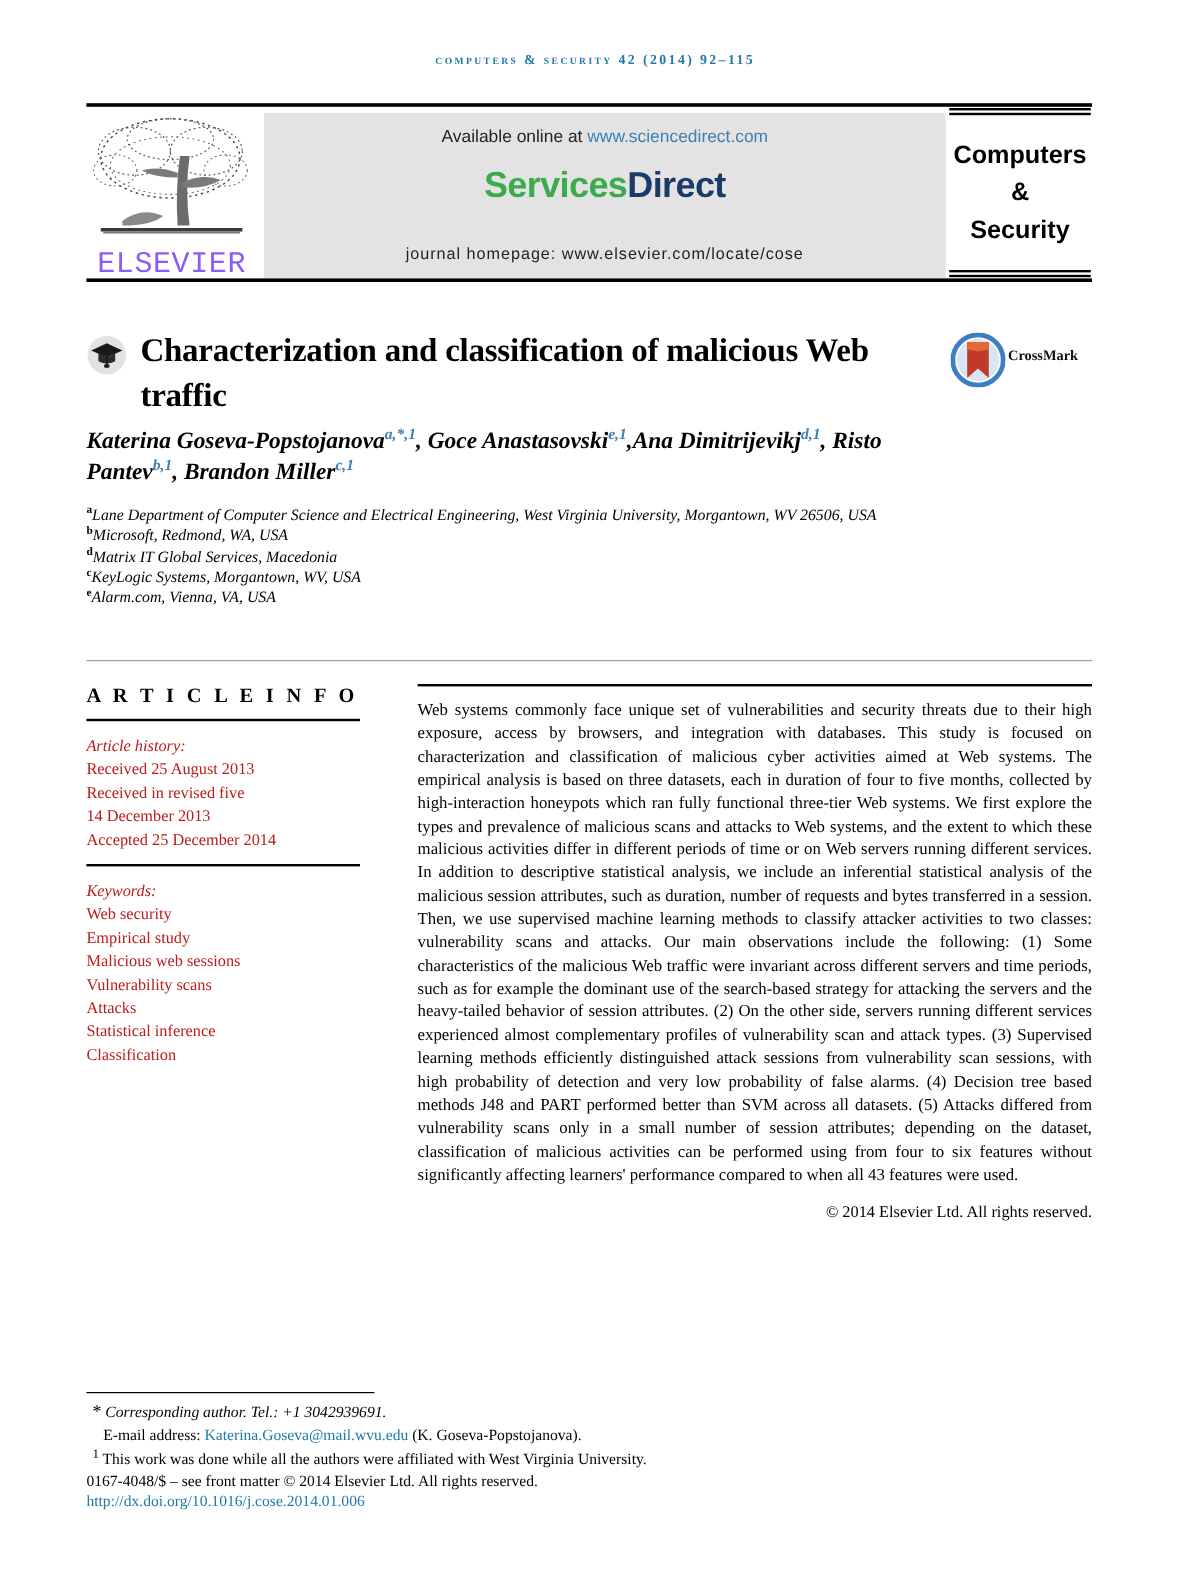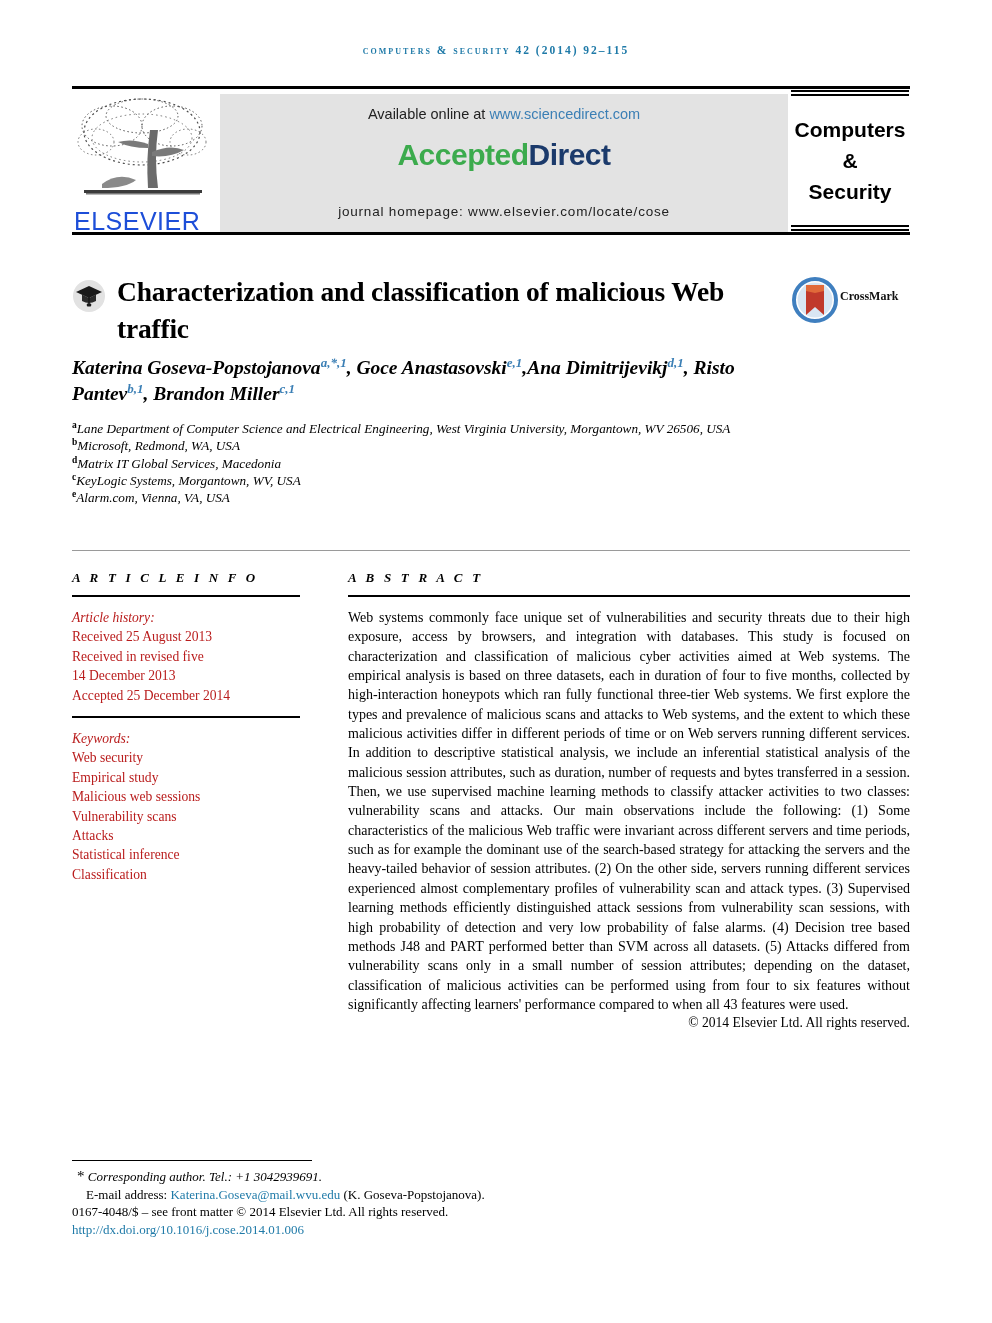--- a/index.html
+++ b/index.html
@@ -57,23 +57,23 @@
     top: 6px;
     width: 142px;
     height: 142px;
   }
   .tree-svg { display:block; }
   .elsevier-word {
     position: absolute;
     left: 2px;
     bottom: 0px;
     width: 138px;
-    text-align: left;
-    color: #1d4ed8;
-    font-family: Liberation Sans, sans-serif;
+    text-align: center;
+    color: #8b5cf6;
+    font-family: Liberation Mono, monospace;
     font-size: 25px;
     letter-spacing: 0.5px;
     line-height: 26px;
     font-weight: 400;
   }
   .sd-box {
     position: absolute;
     left: 148px;
     top: 8px;
     width: 568px;
@@ -241,25 +241,24 @@
   }
   .col-abs {
     position: absolute;
     left: 348px;
     top: 570px;
     width: 562px;
   }
   .sec-head {
     font-family: "Liberation Serif", serif;
     font-weight: bold;
-    font-size: 13px;
+    font-size: 17px;
     letter-spacing: 3.2px;
     color: #000;
     margin-bottom: 9px;
-    font-style: italic;
   }
   .rule-thick {
     height: 2px;
     background: #000;
     width: 100%;
     margin-bottom: 11px;
   }
   .rule-thin {
     height: 2px;
     background: #000;
@@ -275,21 +274,21 @@
   .hist-title, .kw-title { font-style: italic; }
   .abs-body {
     font-family: "Liberation Serif", serif;
     font-size: 14px;
     line-height: 19.35px;
     text-align: justify;
     color: #000;
     hyphens: auto;
   }
   .abs-copy {
-    margin-top: 1px;
+    margin-top: 13px;
     text-align: right;
     font-family: "Liberation Serif", serif;
     font-size: 13.6px;
     color: #000;
   }
 
   
   .foot-rule {
     position: absolute;
     left: 72px;
@@ -345,21 +344,21 @@
       </svg>
       <div class="elsevier-word">ELSEVIER</div>
     </div>
 
     <div class="sd-box">
       <div class="sd-avail">
         <span>Available online at</span>
         <span class="sd-link">www.sciencedirect.com</span>
       </div>
       <div class="sd-logo">
-        <span class="sd-science">Accepted</span><span class="sd-direct">Direct</span>
+        <span class="sd-science">Services</span><span class="sd-direct">Direct</span>
       </div>
       <div class="sd-home">journal homepage: www.elsevier.com/locate/cose</div>
     </div>
 
     <div class="journal-box">
       <div class="jb-rule top"></div>
       <div class="jb-title">
         <div>Computers</div>
         <div>&amp;</div>
         <div>Security</div>
@@ -424,33 +423,36 @@
           <div>Malicious web sessions</div>
           <div>Vulnerability scans</div>
           <div>Attacks</div>
           <div>Statistical inference</div>
           <div>Classification</div>
         </div>
     </div>
   </div>
 
   <div class="col-abs">
-    <div class="sec-head">A B S T R A C T</div>
     <div class="rule-thick"></div>
     <div class="abs-body">Web systems commonly face unique set of vulnerabilities and security threats due to their high exposure, access by browsers, and integration with databases. This study is focused on characterization and classification of malicious cyber activities aimed at Web systems. The empirical analysis is based on three datasets, each in duration of four to five months, collected by high-interaction honeypots which ran fully functional three-tier Web systems. We first explore the types and prevalence of malicious scans and attacks to Web systems, and the extent to which these malicious activities differ in different periods of time or on Web servers running different services. In addition to descriptive statistical analysis, we include an inferential statistical analysis of the malicious session attributes, such as duration, number of requests and bytes transferred in a session. Then, we use supervised machine learning methods to classify attacker activities to two classes: vulnerability scans and attacks. Our main observations include the following: (1) Some characteristics of the malicious Web traffic were invariant across different servers and time periods, such as for example the dominant use of the search-based strategy for attacking the servers and the heavy-tailed behavior of session attributes. (2) On the other side, servers running different services experienced almost complementary profiles of vulnerability scan and attack types. (3) Supervised learning methods efficiently distinguished attack sessions from vulnerability scan sessions, with high probability of detection and very low probability of false alarms. (4) Decision tree based methods J48 and PART performed better than SVM across all datasets. (5) Attacks differed from vulnerability scans only in a small number of session attributes; depending on the dataset, classification of malicious activities can be performed using from four to six features without significantly affecting learners' performance compared to when all 43 features were used.</div>
     <div class="abs-copy">© 2014 Elsevier Ltd. All rights reserved.</div>
   </div>
 
   <div class="foot-rule"></div>
   <div class="footer">
     <span class="fn fn-star">
       <span style="font-size:15px;">*</span>&nbsp;<i>Corresponding author. Tel.: +1 3042939691.</i>
     </span>
     <span class="fn fn-indent">
       <span>E-mail address:</span>
       <span class="lnk">Katerina.Goseva@mail.wvu.edu</span>
       <span>(K. Goseva-Popstojanova).</span>
     </span>
+    <span class="fn fn-star">
+      <sup>1</sup>
+      <span>This work was done while all the authors were affiliated with West Virginia University.</span>
+    </span>
     <span class="fn">0167-4048/$ – see front matter © 2014 Elsevier Ltd. All rights reserved.</span>
     <span class="fn doi-line lnk">http://dx.doi.org/10.1016/j.cose.2014.01.006</span>
   </div>
 
 </div>
 
 </body></html>

